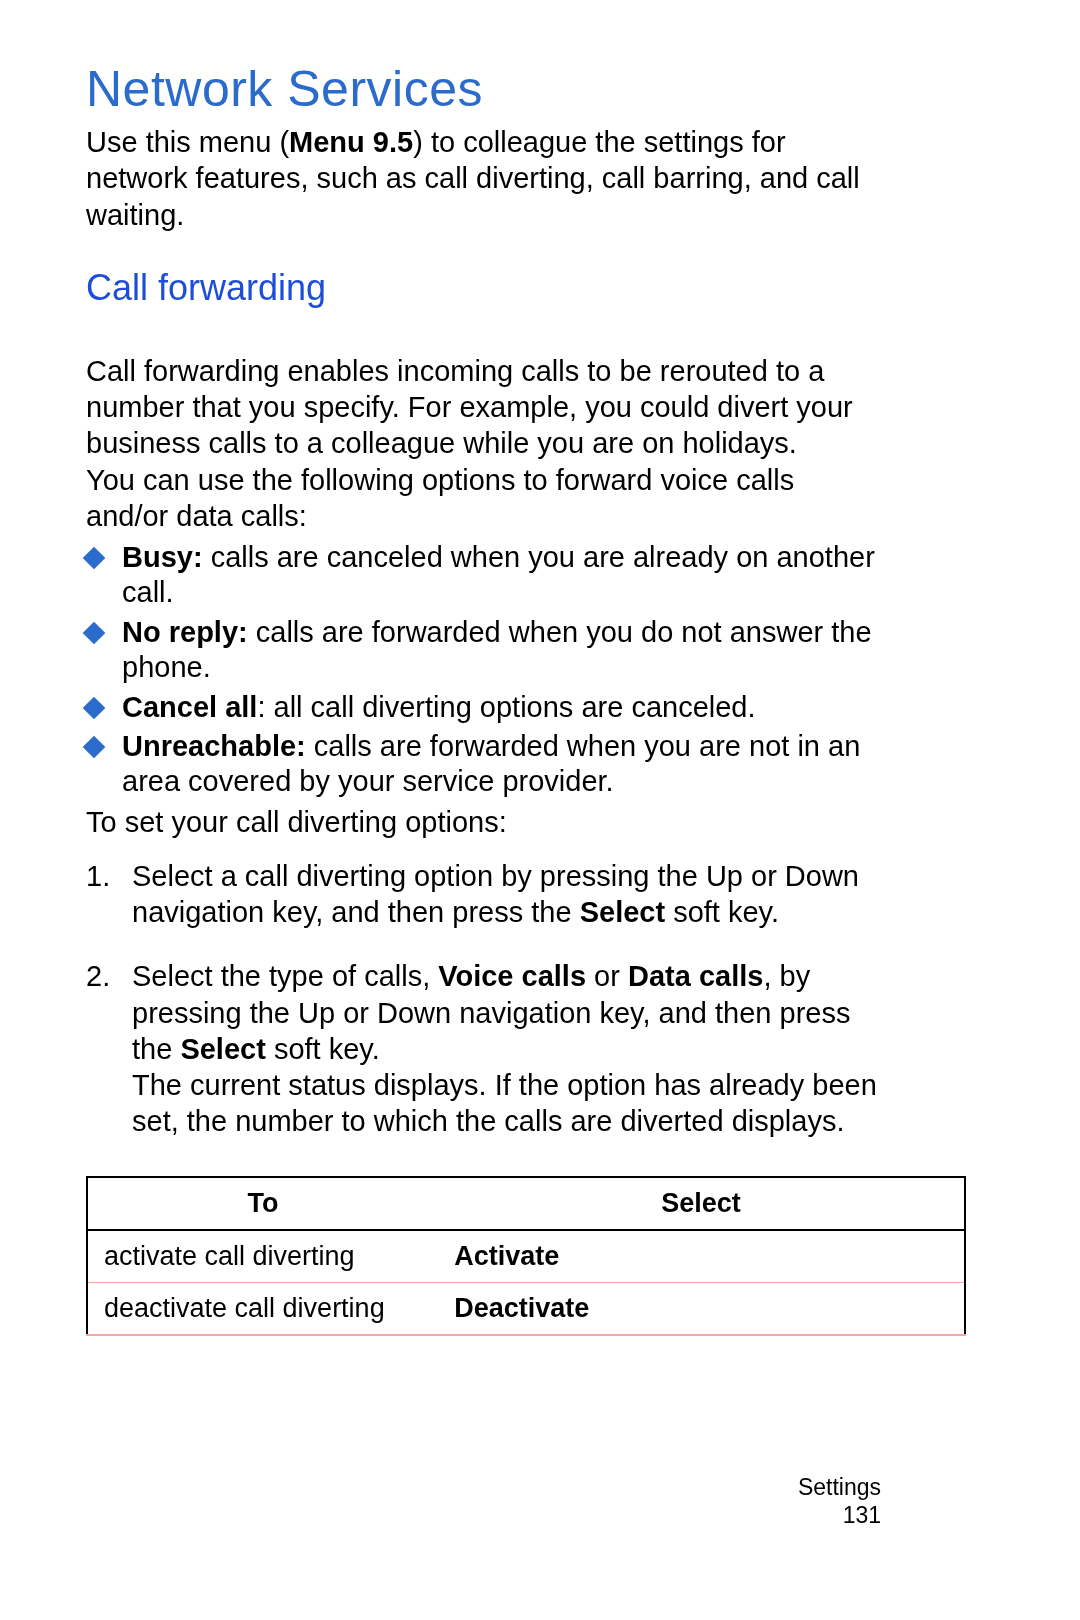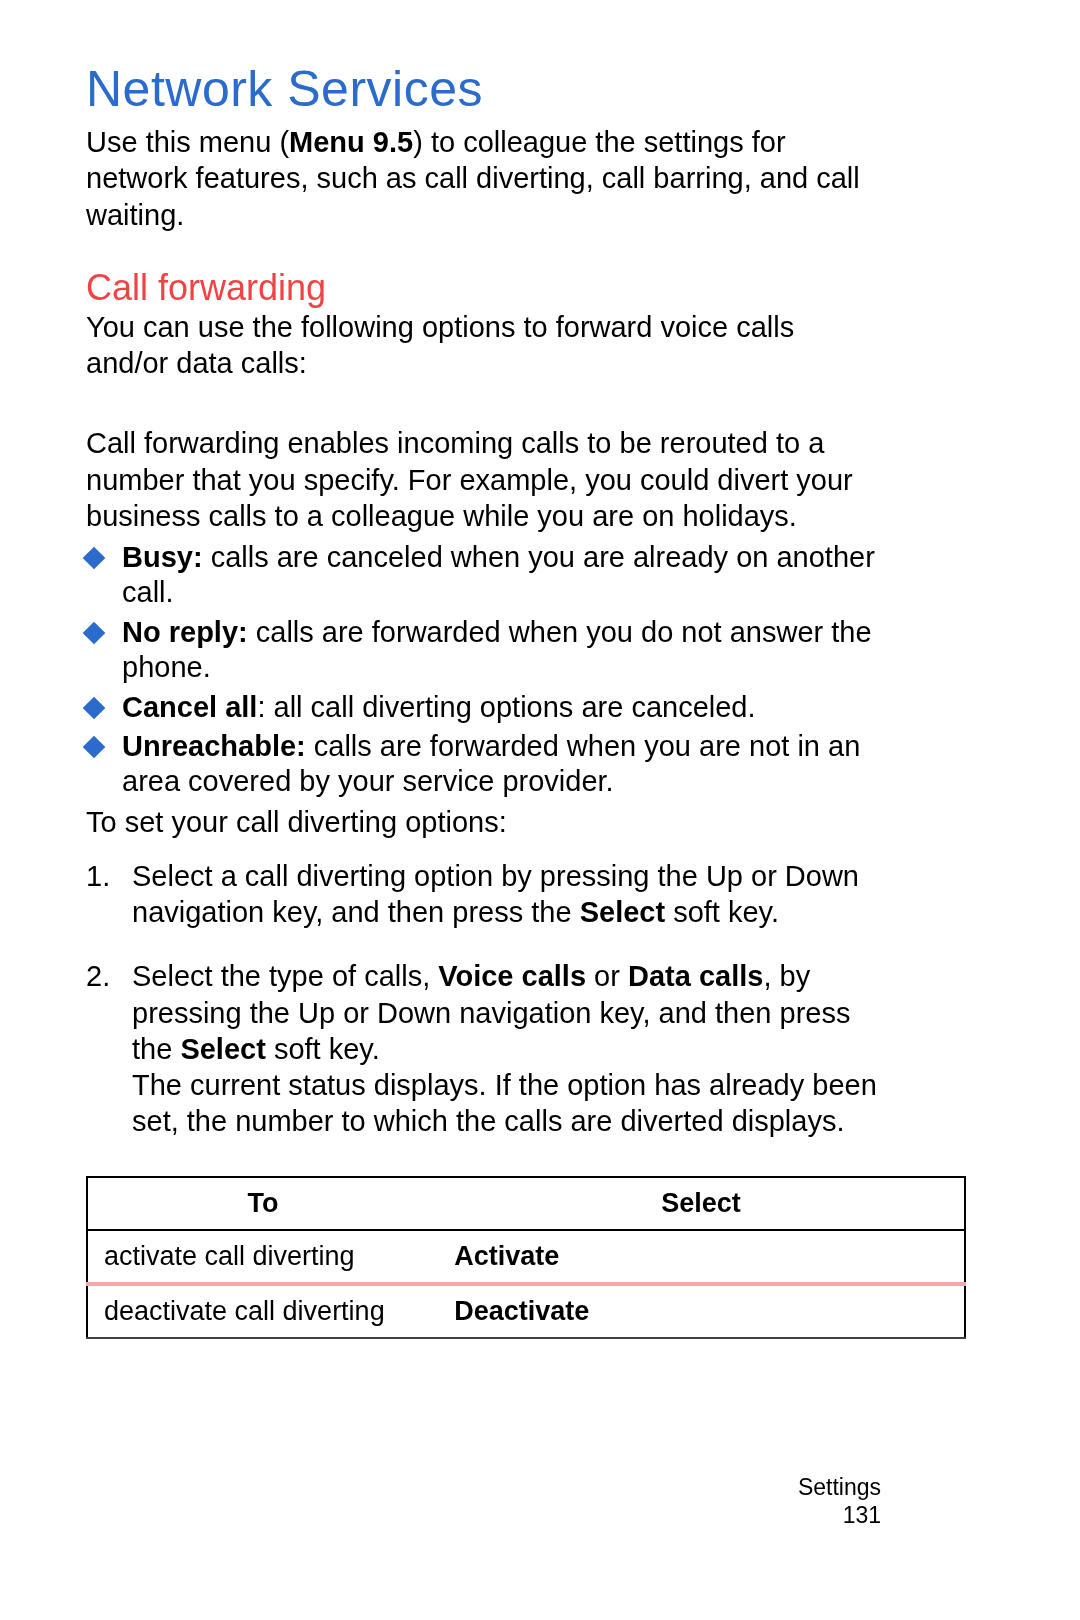--- a/index.html
+++ b/index.html
@@ -23,21 +23,21 @@
     font-size: 50px;
     font-weight: 400;
     margin: 0 0 6px 0;
     letter-spacing: 0.5px;
   }
   .body-text {
     font-size: 29px;
     line-height: 1.25;
   }
   .h2 {
-    color: #ef4444;
+    color: #1d4ed8;
     font-size: 36px;
     font-weight: 400;
     margin: 34px 0 0 0;
   }
   .para {
     margin: 0;
   }
   .gap-above {
     margin-top: 44px;
   }
@@ -98,24 +98,24 @@
   }
   table.options th:last-child, table.options td:last-child {
     border-right: 2px solid #000;
   }
   table.options th {
     text-align: center;
     font-weight: 700;
   }
   table.options td {
     border-top: 1px solid #000;
-    border-bottom: 4px solid #fca5a5;
+    border-bottom: 1px solid #fca5a5;
   }
   table.options tr:last-child td {
-    border-bottom: 2px solid #404040;
+    border-bottom: 2px solid #fca5a5;
   }
   table.options td.col1 { width: 40%; }
   .footer {
     position: absolute;
     right: 86px;
     bottom: 90px;
     text-align: right;
     font-size: 23px;
     line-height: 1.25;
   }
@@ -126,22 +126,22 @@
 <div class="page">
 
   <h1 class="h1">Network Services</h1>
 
   <p class="body-text para">
     <span>Use this menu (</span><span class="bold">Menu 9.5</span><span>) to colleague the settings for network features, such as call diverting, call barring, and call waiting.</span>
   </p>
 
   <h2 class="h2">Call forwarding</h2>
 
+  <p class="body-text para gap-above">Call forwarding enables incoming calls to be rerouted to a number that you specify. For example, you could divert your business calls to a colleague while you are on holidays.</p>
   <p class="body-text para">You can use the following options to forward voice calls and/or data calls:</p>
-  <p class="body-text para gap-above">Call forwarding enables incoming calls to be rerouted to a number that you specify. For example, you could divert your business calls to a colleague while you are on holidays.</p>
 
   <div class="bullet-list">
     <div class="bullet-item">
       <span class="diamond"></span>
       <span class="bold">Busy:</span><span> </span><span>calls are canceled when you are already on another call.</span>
     </div>
     <div class="bullet-item">
       <span class="diamond"></span>
       <span class="bold">No reply:</span><span> </span><span>calls are forwarded when you do not answer the phone.</span>
     </div>

